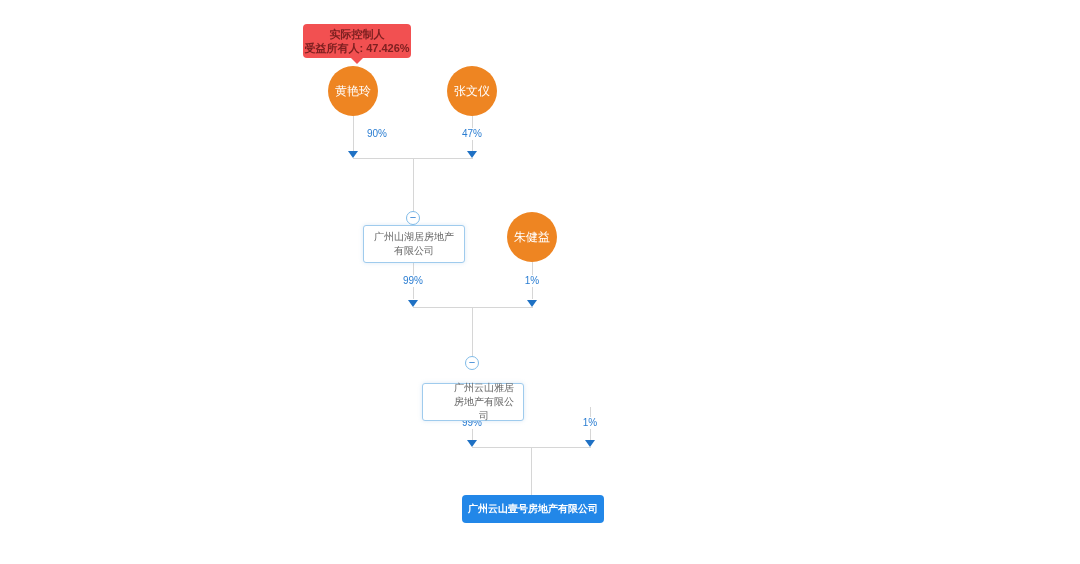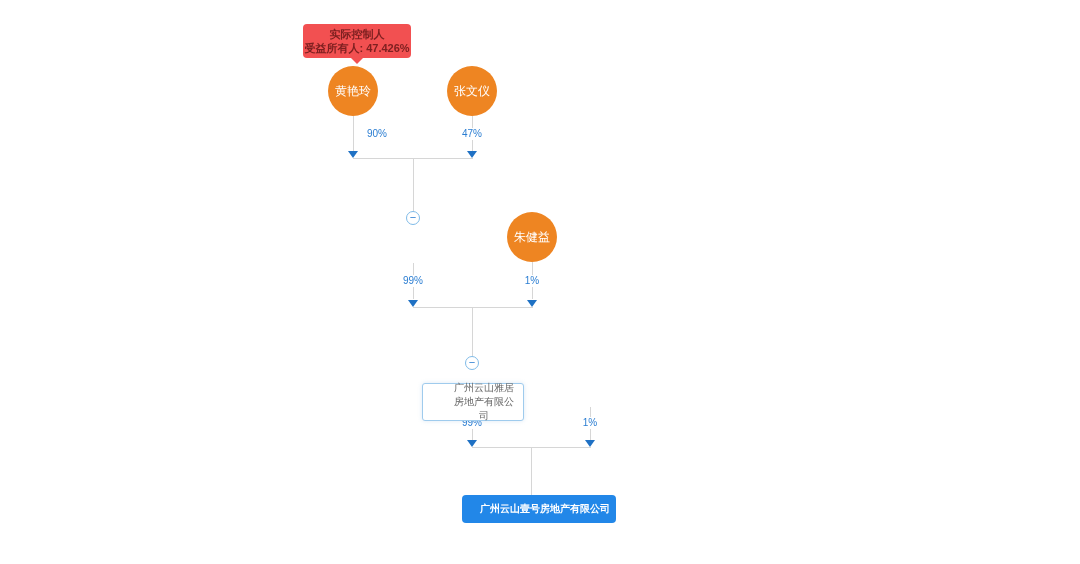--- a/index.html
+++ b/index.html
@@ -46,21 +46,21 @@
     border:1px solid var(--company-border);border-radius:3px;
     color:var(--company-text);font-size:10px;line-height:14px;
     display:flex;align-items:center;justify-content:center;text-align:center;
     padding:1px 6px;box-sizing:border-box;z-index:3;cursor:pointer;
     box-shadow:0 0 4px rgba(120,170,220,0.25);
   }
   .company-highlight{
     position:absolute;width:142px;height:28px;border-radius:4px;
     background:var(--highlight-company-bg);color:var(--highlight-company-text);
     font-size:10px;font-weight:bold;display:flex;align-items:center;justify-content:center;
-    white-space:nowrap;z-index:3;cursor:pointer;padding-left:12px;
+    white-space:nowrap;z-index:3;cursor:pointer;
   }
   
   .vline{position:absolute;width:1px;background:var(--connector-line);z-index:1;}
   .hline{position:absolute;height:1px;background:var(--connector-line);z-index:1;}
   .arrow-down{
     position:absolute;width:0;height:0;z-index:2;
     border-left:5px solid transparent;border-right:5px solid transparent;
     border-top:7px solid var(--arrow);
   }
   .pct{
@@ -98,20 +98,23 @@
   <div class="vline" style="left:353px;top:116px;height:36px;"></div>
   <div class="pct" style="left:335px;top:128px;margin-left:24px;">90%</div>
   <div class="arrow-down" style="left:348px;top:151px;"></div>
   <div class="vline" style="left:472px;top:116px;height:36px;"></div>
   <div class="pct" style="left:454px;top:128px;">47%</div>
   <div class="arrow-down" style="left:467px;top:151px;"></div>
   <div class="hline" style="left:353px;top:158px;width:120px;"></div>
   <div class="vline" style="left:413px;top:158px;height:60px;"></div>
   <div class="collapse" style="left:406px;top:211px;">−</div>
 
+  <div class="company" style="left:363px;top:225px;">
+    <span>广州山湖居房地产有限公司</span>
+  </div>
 
   <div class="vline" style="left:413px;top:263px;height:36px;"></div>
   <div class="pct" style="left:395px;top:275px;">99%</div>
   <div class="arrow-down" style="left:408px;top:300px;"></div>
   <div class="vline" style="left:532px;top:262px;height:37px;"></div>
   <div class="pct" style="left:514px;top:275px;">1%</div>
   <div class="arrow-down" style="left:527px;top:300px;"></div>
   <div class="hline" style="left:413px;top:307px;width:120px;"></div>
   <div class="vline" style="left:472px;top:307px;height:56px;"></div>
   <div class="collapse" style="left:465px;top:356px;">−</div>

